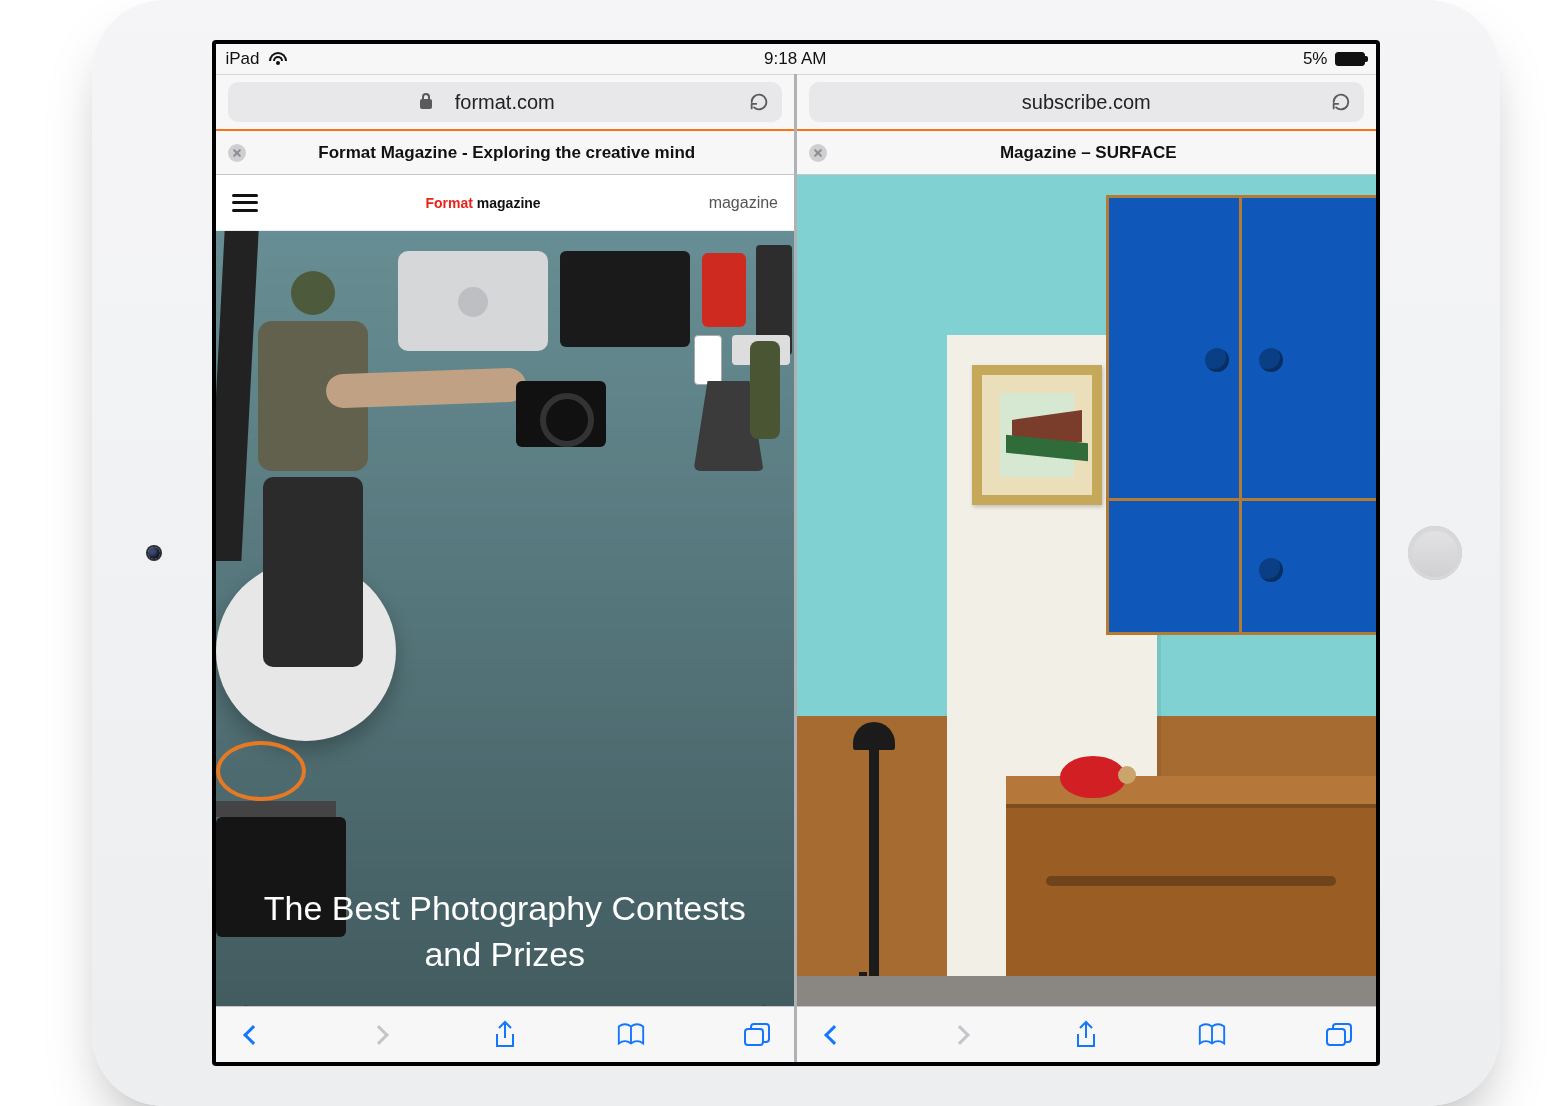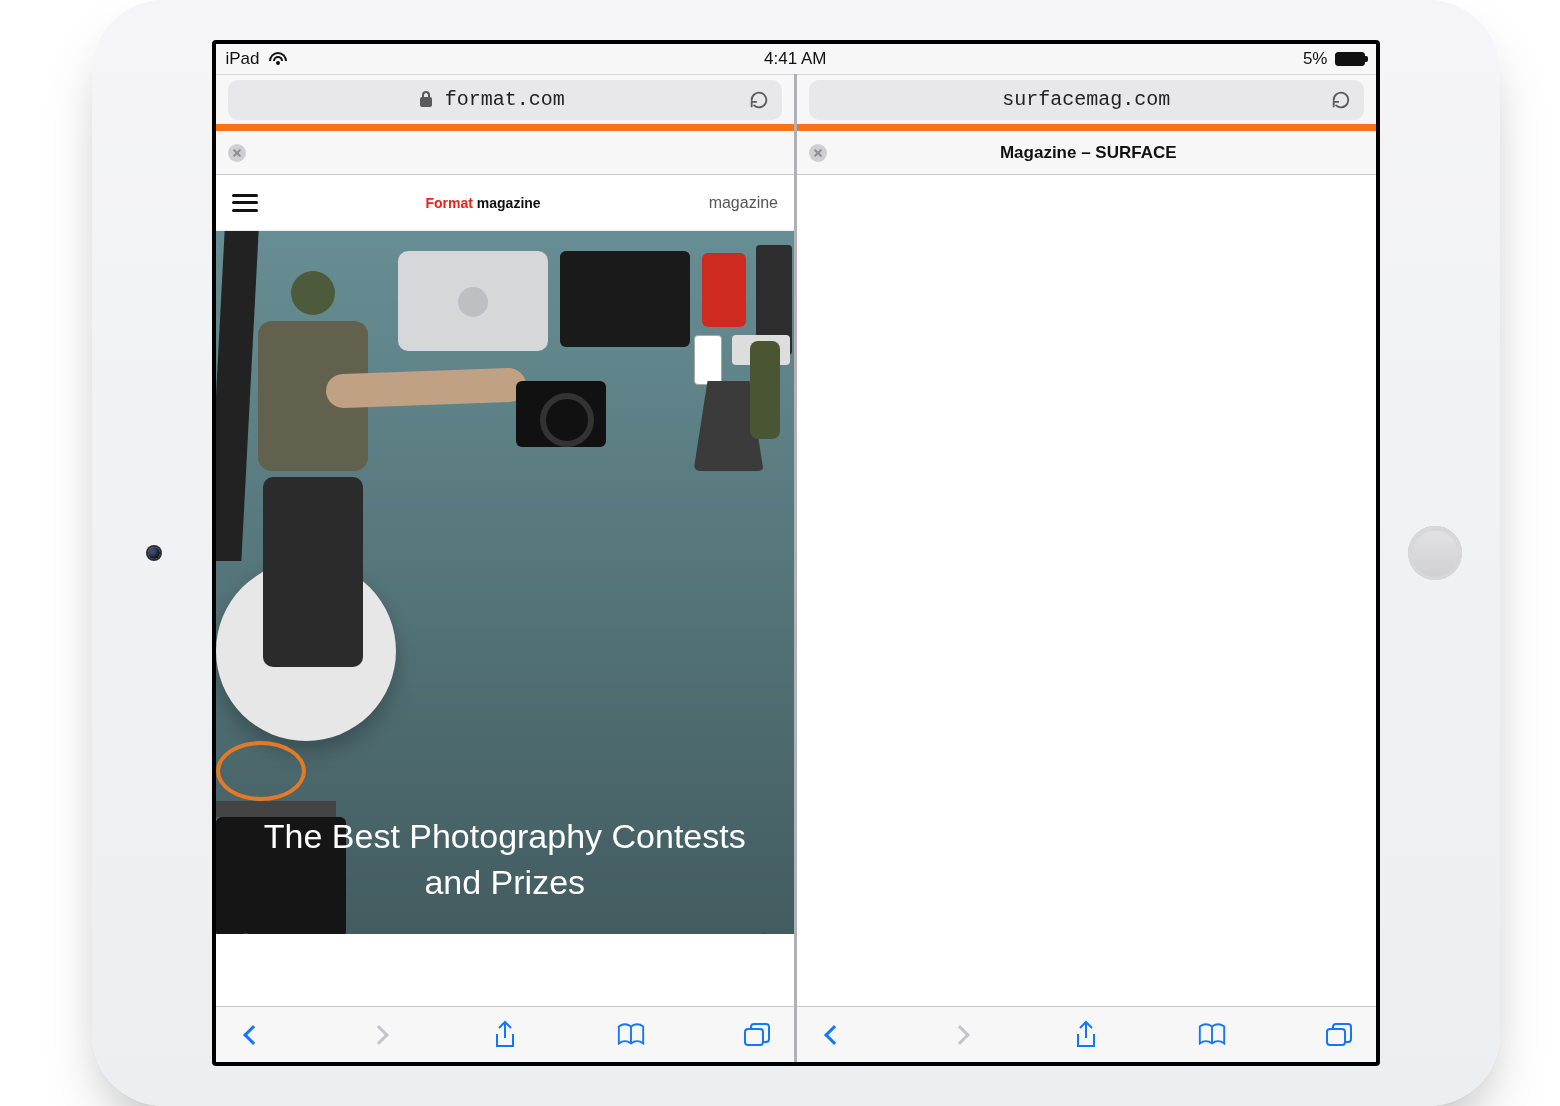--- a/index.html
+++ b/index.html
@@ -70,22 +70,21 @@
 
     
     .split{flex:1;display:flex;min-height:0;}
     .pane{flex:1;display:flex;flex-direction:column;min-width:0;border-top:1px solid #d7d7da;}
     .divider{width:3px;background:#b1b1b5;}
 
     
     .addr-row{
       height:56px; background:#f7f7f8;
       display:flex;align-items:center;padding:0 12px;
-      border-bottom:7px solid #f97316;
-      font-family:Liberation Mono, monospace;
+      border-bottom:2px solid #f97316;
     }
     .addr-pill{
       flex:1;height:40px;border-radius:10px;
       background:#e8e8ea; display:flex;align-items:center;justify-content:center;
       position:relative; color:#222; font-size:20px;
     }
     .lock-icon{position:absolute;left:calc(50% - 85px);top:11px;width:12px;height:16px;}
     .lock-icon .body{position:absolute;bottom:0;width:12px;height:10px;background:#5a5a5c;border-radius:2px;}
     .lock-icon .arc{position:absolute;top:0;left:2px;width:8px;height:8px;border:2px solid #5a5a5c;border-bottom:none;border-radius:6px 6px 0 0;}
     .reload-icon{
@@ -124,21 +123,21 @@
     .hamburger span{height:3px;background:#111;border-radius:2px;}
     .format-logo{flex:1;text-align:center;font-size:14px;font-weight:700;color:#111;}
     .format-logo .red{color:#e8231a;}
     .subscribe{font-size:16px;color:#555;}
     .search-icon{width:22px;height:22px;}
     .search-icon circle{fill:none;stroke:#111;stroke-width:2.4;}
     .search-icon line{stroke:#111;stroke-width:2.6;stroke-linecap:round;}
     .surface-logo{flex:1;text-align:right;font-size:26px;font-weight:800;letter-spacing:5px;color:#111;}
 
     
-    .page-content{flex:1;min-height:0;display:flex;flex-direction:column;overflow:hidden;align-items:flex-end;}
+    .page-content{flex:1;min-height:0;display:flex;overflow:hidden;}
 
     
     .hero{
       position:relative;flex:1;background:#79a7ae;
       display:flex;flex-direction:column;justify-content:flex-end;
       overflow:hidden;
     }
     .hero .flatlay{
       position:absolute;inset:0;
       background:
@@ -231,21 +230,21 @@
 
       <div class="status-bar">
         <div class="status-left">
           <span>iPad</span>
           <span class="wifi-icon">
               <span></span>
               <span></span>
               <span></span>
             </span>
         </div>
-        <span>4:41 AM</span>
+        <span>9:18 AM</span>
         <div class="status-right">
           <span>5%</span>
           <span class="battery-icon"></span>
         </div>
       </div>
 
       <div class="split">
 
         <div class="pane">
 
@@ -260,20 +259,21 @@
                 <svg viewBox="0 0 24 24" width="22" height="22">
                     <path d="M4 12a8 8 0 1 1 2.6 5.9" fill="none" stroke="#5a5a5c" stroke-width="2" stroke-linecap="round"></path>
                     <path d="M4 19v-5h5" fill="none" stroke="#5a5a5c" stroke-width="2" stroke-linecap="round" stroke-linejoin="round"></path>
                   </svg>
               </span>
             </div>
           </div>
 
           <div class="tab-row">
             <span class="close-dot"></span>
+            <span class="tab-title">Format Magazine - Exploring the creative mind</span>
           </div>
 
           <div class="page-header">
             <div class="hamburger">
                 <span></span>
                 <span></span>
                 <span></span>
               </div>
             <div class="format-logo">
               <span class="red">Format</span>
@@ -340,21 +340,21 @@
             </span>
           </div>
         </div>
 
         <div class="divider"></div>
 
         <div class="pane">
 
           <div class="addr-row">
             <div class="addr-pill">
-              <span>surfacemag.com</span>
+              <span>subscribe.com</span>
               <span class="reload-icon">
                 <svg viewBox="0 0 24 24" width="22" height="22">
                     <path d="M4 12a8 8 0 1 1 2.6 5.9" fill="none" stroke="#5a5a5c" stroke-width="2" stroke-linecap="round"></path>
                     <path d="M4 19v-5h5" fill="none" stroke="#5a5a5c" stroke-width="2" stroke-linecap="round" stroke-linejoin="round"></path>
                   </svg>
               </span>
             </div>
           </div>
 
           <div class="tab-row">

